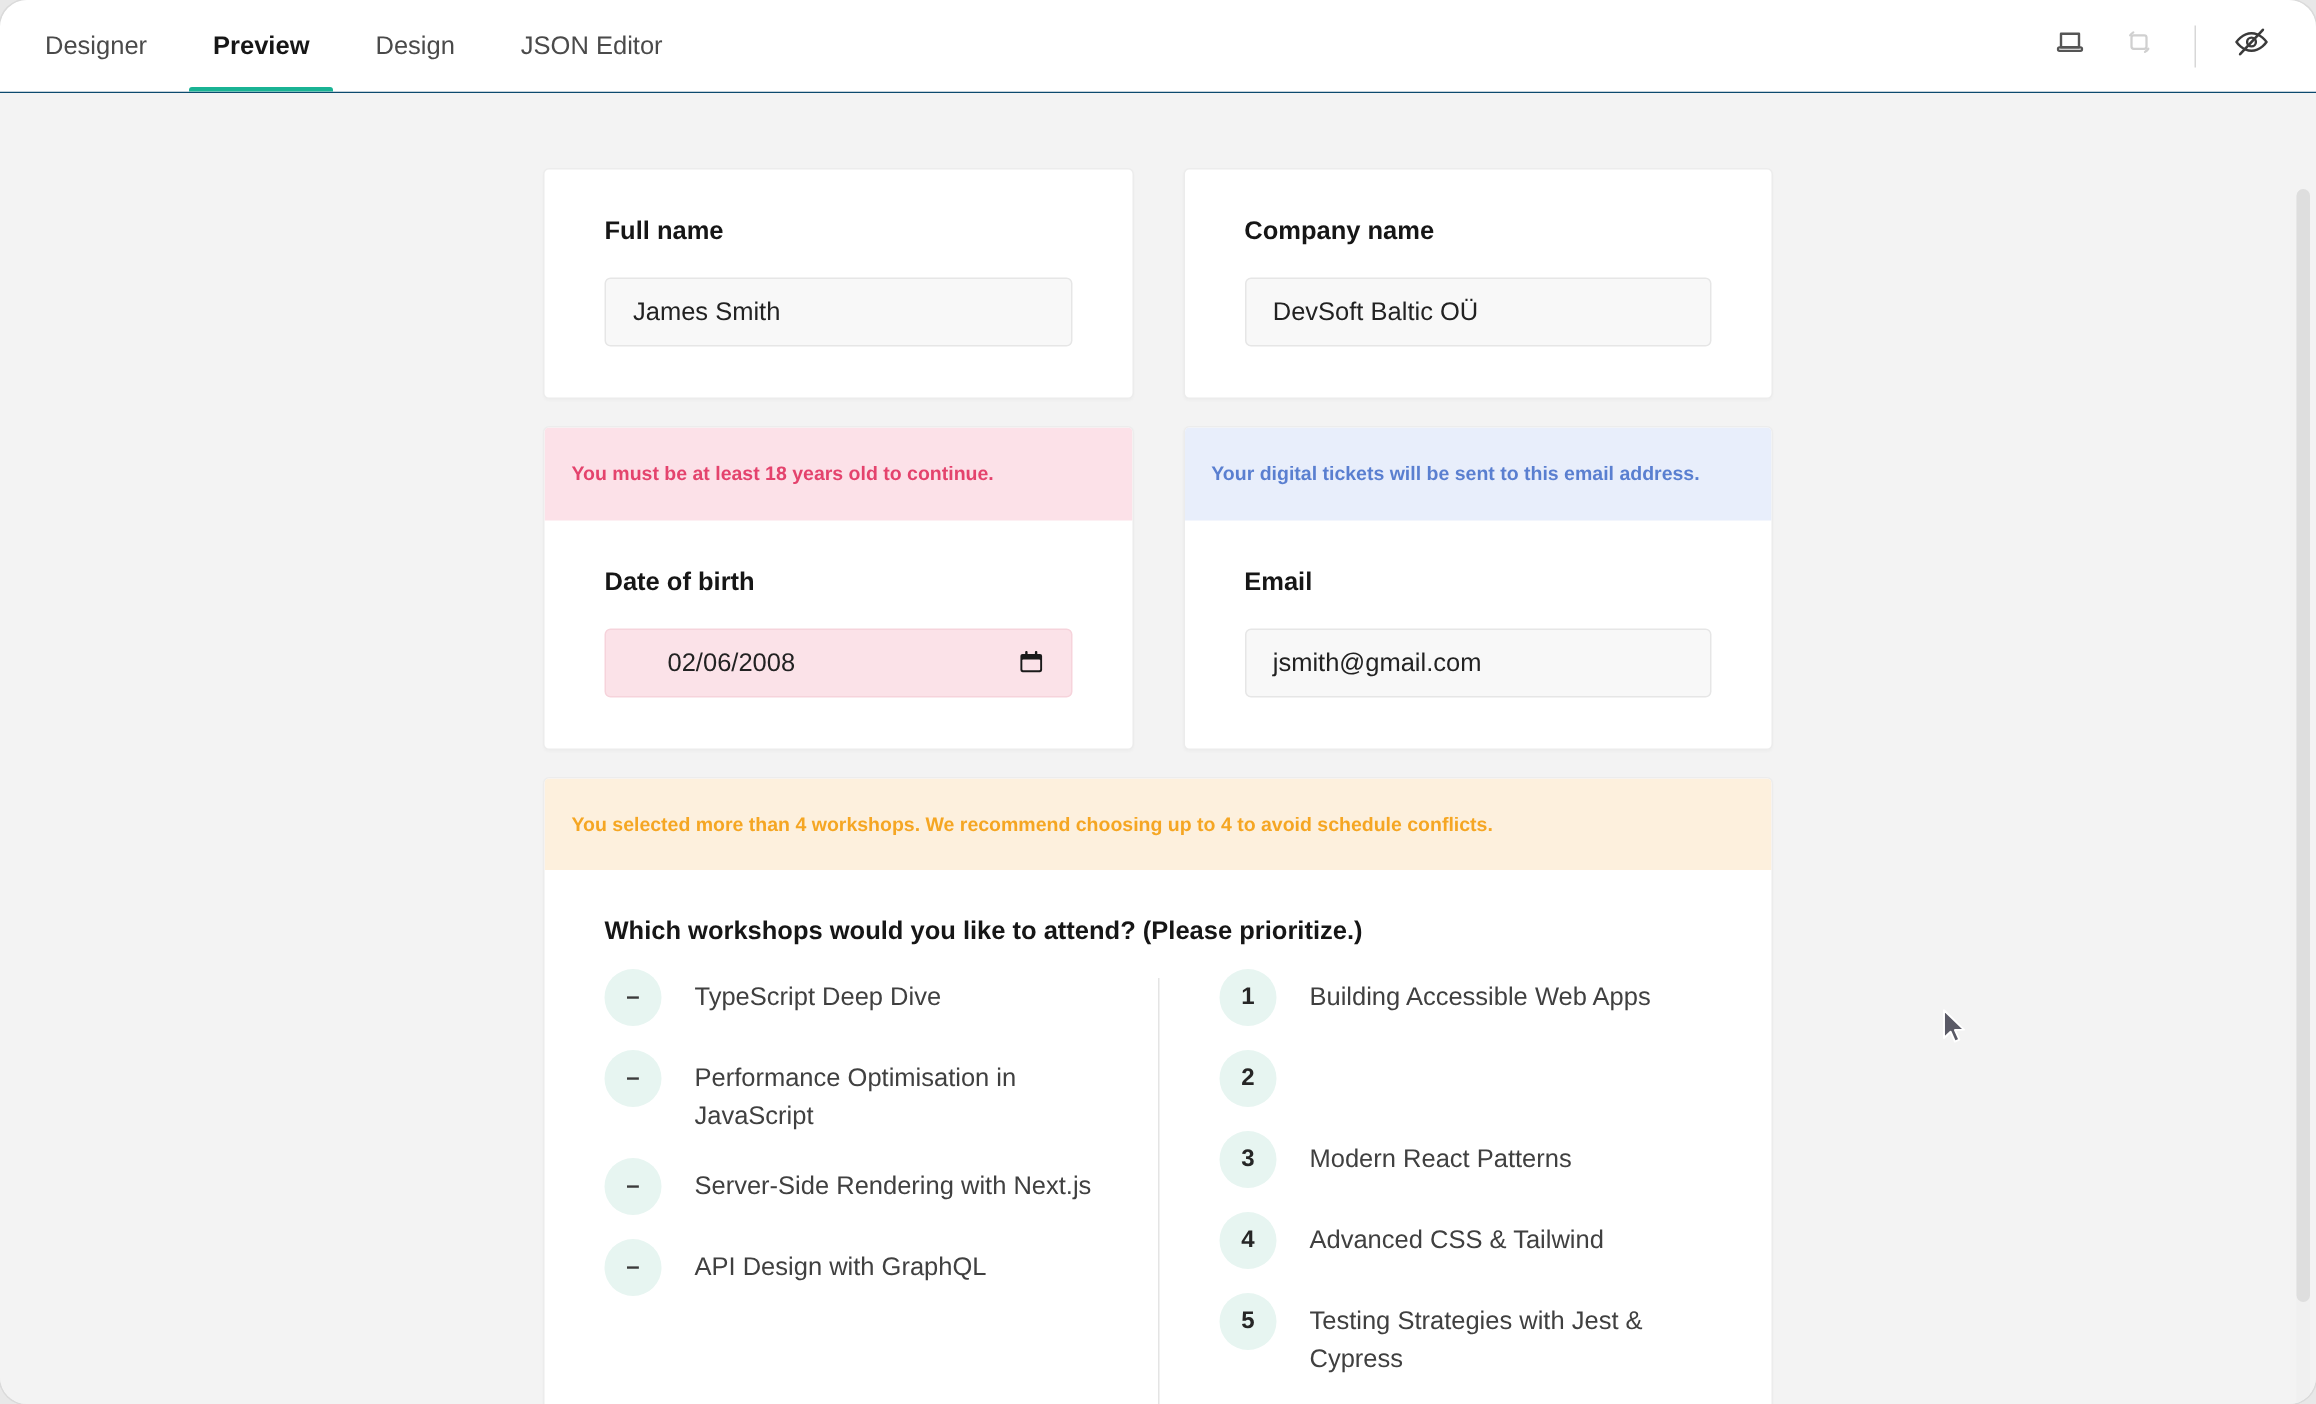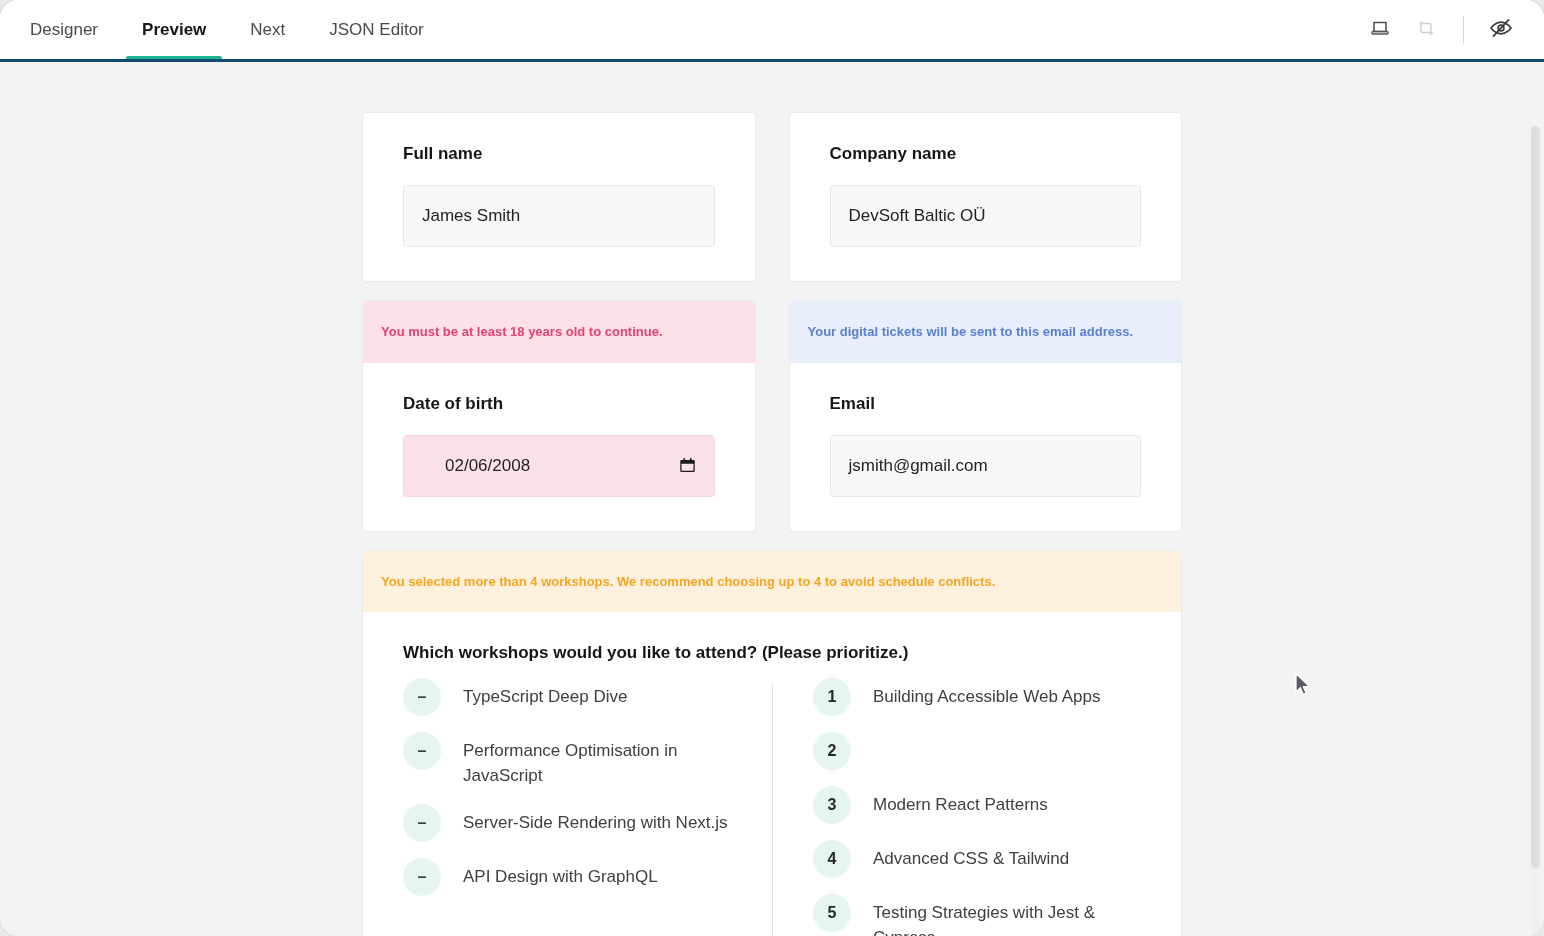--- a/index.html
+++ b/index.html
@@ -24,21 +24,21 @@
     box-shadow: 0 0 0 1px rgba(0,0,0,0.06);
   }
 
   
   #tabbar {
     position: absolute;
     left: 0; top: 0;
     width: 1544px;
     height: 62px;
     background: #ffffff;
-    border-bottom: 3px solid #0c4a6e;
+    border-bottom: 1px solid #0c4a6e;
     border-radius: 18px 18px 0 0;
     display: flex;
     align-items: stretch;
   }
   .tabs-group {
     display: flex;
     align-items: stretch;
     padding-left: 8px;
   }
   .tab {
@@ -128,21 +128,21 @@
   .q-title {
     font-size: 17px;
     font-weight: bold;
     color: #161616;
     margin: 0 0 20px 0;
     line-height: 1.3;
   }
 
   .input-field {
     width: 100%;
-    height: 62px;
+    height: 46px;
     border: 1px solid #e6e6e6;
     border-radius: 4px;
     background: #f8f8f8;
     font-size: 17px;
     color: #222;
     padding: 0 18px;
     font-family: "Liberation Sans", sans-serif;
     display: flex;
     align-items: center;
   }
@@ -260,21 +260,21 @@
 
   <div id="tabbar">
     <div class="tabs-group">
       <div class="tab">
         <span>Designer</span>
       </div>
       <div class="tab active">
         <span>Preview</span>
       </div>
       <div class="tab">
-        <span>Next</span>
+        <span>Design</span>
       </div>
       <div class="tab">
         <span>JSON Editor</span>
       </div>
     </div>
 
     <div class="tab-spacer"></div>
 
     <div class="toolbar-right">
       <div class="tool-btn">

